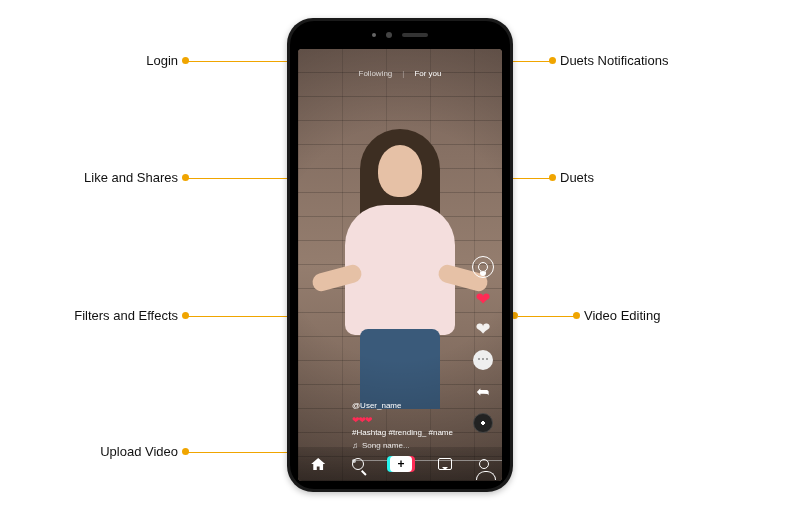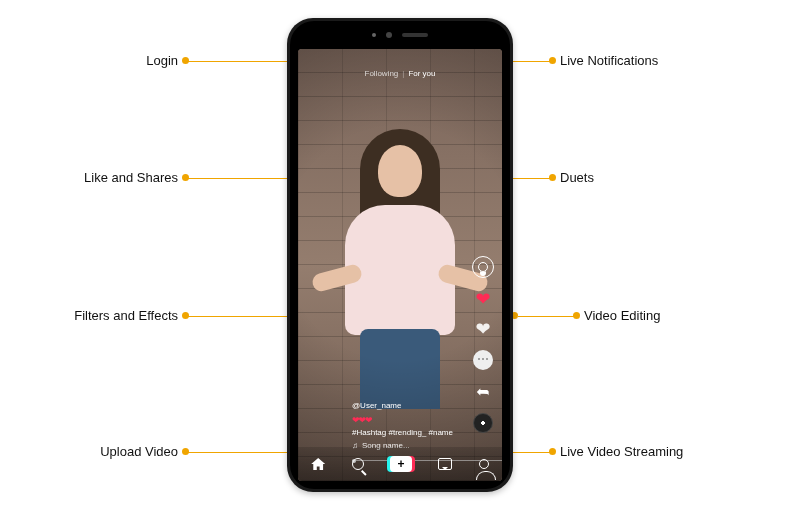--- a/index.html
+++ b/index.html
@@ -108,21 +108,21 @@
     position: absolute; inset: 0;
     background: radial-gradient(circle at 50% 45%, transparent 45%, rgba(0,0,0,0.3) 100%);
   }
 
   
   .top-tabs {
     position: absolute;
     top: 20px; left: 0; right: 0;
     display: flex;
     justify-content: center;
-    gap: 4px;
+    gap: 10px;
     font-size: 8px;
     color: #fff;
   }
   .top-tabs span { opacity: 0.75; }
   .top-tabs .divider { opacity: 0.4; }
   .top-tabs .active { opacity: 1; font-weight: 400; }
 
   
   .actions {
     position: absolute;
@@ -311,46 +311,40 @@
   </div>
 
   <div class="callout left" style="left:40px; top:308px; width:138px;">
     <span>Filters and Effects</span>
     <span class="dot start"></span>
     <span class="line" style="width:108px;"></span>
     <span class="dot" style="left:calc(100% + 116px);"></span>
   </div>
 
   <div class="callout right" style="left:560px; top:53px;">
-    <span>Live Notifications</span>
+    <span>Duets Notifications</span>
     <span class="dot start"></span>
     <span class="line" style="width:50px;"></span>
     <span class="dot" style="right:calc(100% + 58px);"></span>
   </div>
 
   <div class="callout right" style="left:560px; top:170px;">
     <span>Duets</span>
     <span class="dot start"></span>
     <span class="line" style="width:50px;"></span>
     <span class="dot" style="right:calc(100% + 58px);"></span>
   </div>
 
   <div class="callout right" style="left:560px; top:308px;margin-left:24px;">
     <span>Video Editing</span>
     <span class="dot start"></span>
     <span class="line" style="width:58px;"></span>
     <span class="dot" style="right:calc(100% + 66px);"></span>
   </div>
 
-  <div class="callout right" style="left:560px; top:444px;">
-    <span>Live Video Streaming</span>
-    <span class="dot start"></span>
-    <span class="line" style="width:58px;"></span>
-    <span class="dot" style="right:calc(100% + 66px);"></span>
-  </div>
 
   <div class="phone">
     <div class="phone-inner">
       <div class="notch-area">
         <div class="cam sm"></div>
         <div class="cam"></div>
         <div class="speaker"></div>
       </div>
 
       <div class="screen">

